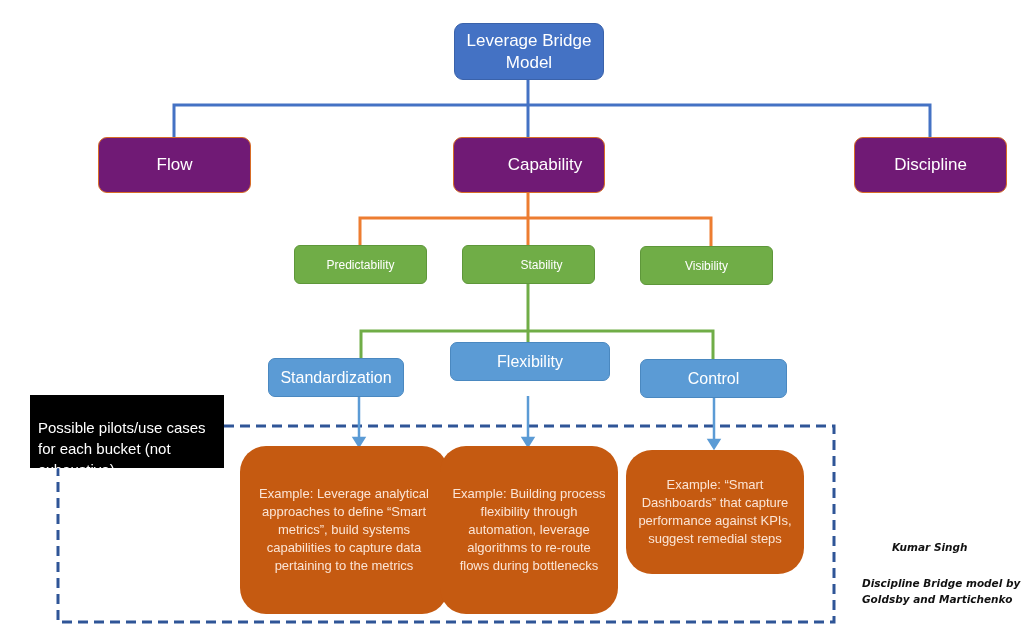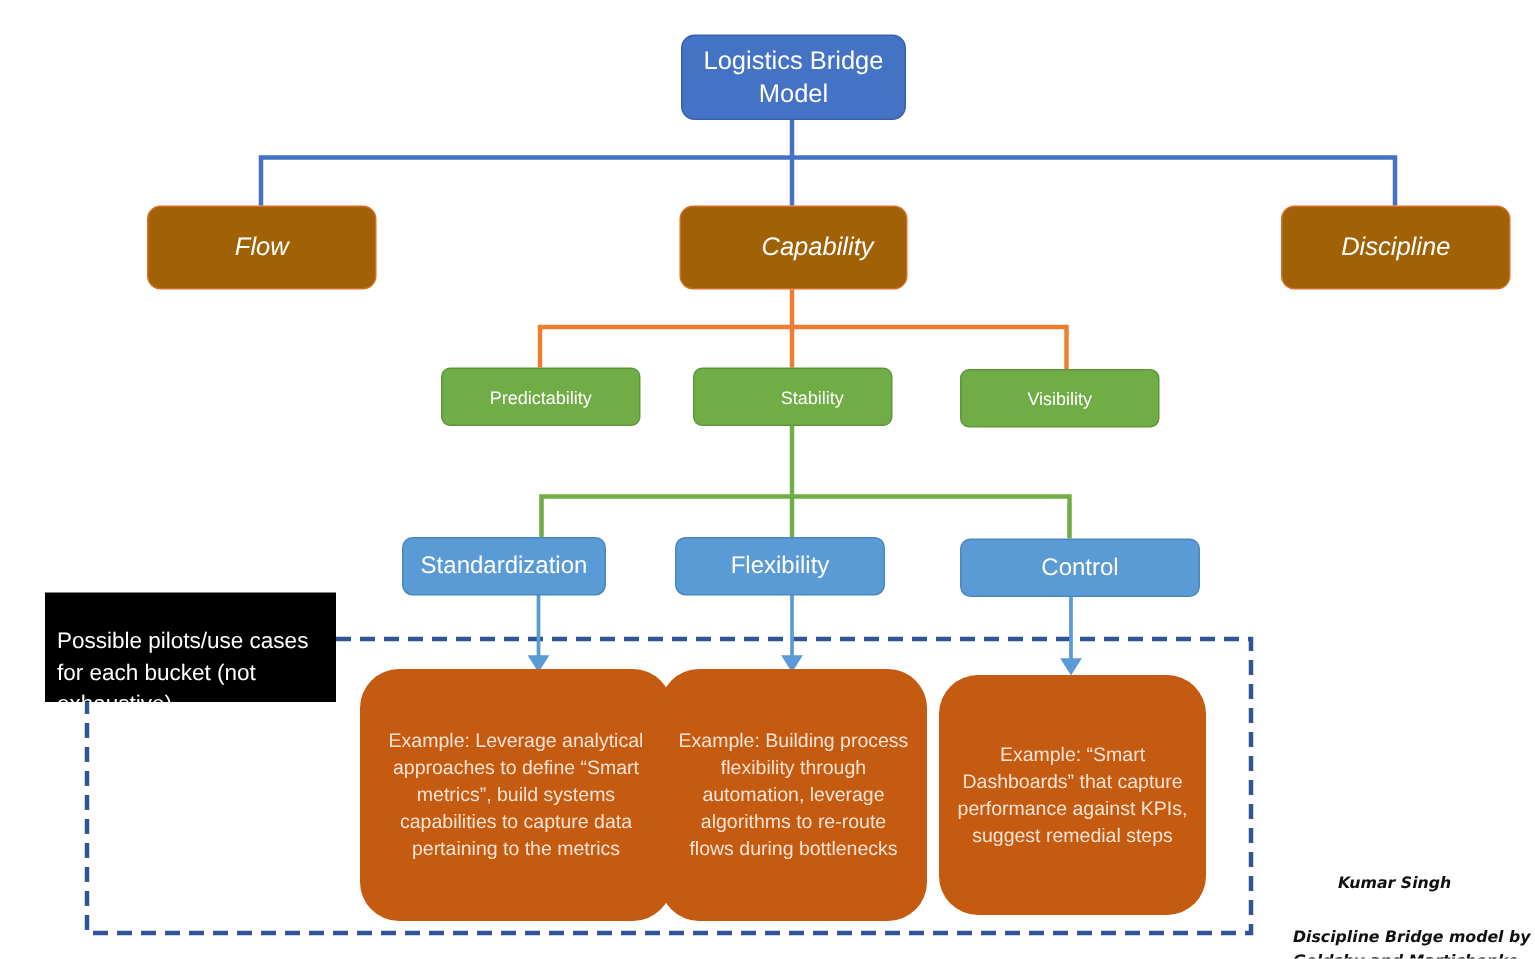--- a/index.html
+++ b/index.html
@@ -3,30 +3,30 @@
 <meta charset="utf-8">
 <style>
   html, body { margin: 0; padding: 0; background: #ffffff; }
   body { width: 1023px; height: 639px; position: relative; overflow: hidden;
          font-family: "Liberation Sans", "DejaVu Sans", sans-serif; }
   #connectors { position: absolute; left: 0; top: 0; width: 1023px; height: 639px; }
   .node { position: absolute; box-sizing: border-box; display: flex; align-items: center;
           justify-content: center; text-align: center; color: #ffffff; }
   .root { background: #4472c4; border: 1px solid #3a62aa; border-radius: 9px;
           font-size: 17px; line-height: 22px; }
-  .l1 { background: #a16207; border: 1px solid #d86d26; border-radius: 9px; font-size: 17px; font-style: italic; }
+  .l1 { background: #701a75; border: 1px solid #d86d26; border-radius: 9px; font-size: 17px; }
   .l2 { background: #70ad47; border: 1px solid #5e973a; border-radius: 6px; font-size: 12px; }
   .l3 { background: #5b9bd5; border: 1px solid #4a88c0; border-radius: 7px; font-size: 16px; }
   .ex { background: #c55a11; border-radius: 26px; font-size: 13px; line-height: 18px;
         padding: 0 12px; color: #fbe4d5; }
   .callout { position: absolute; left: 30px; top: 395px; width: 194px; height: 73px;
              background: #000000; color: #ffffff; font-size: 15px; line-height: 21px;
              padding: 22px 8px; box-sizing: border-box; }
   .credit { position: absolute; font-style: italic; font-weight: bold; font-size: 10.5px;
-            color: #111111; font-family: "DejaVu Sans", sans-serif; margin-top: 42px; }
+            color: #111111; font-family: "DejaVu Sans", sans-serif; }
 </style>
 </head>
 <body>
 
 <svg id="connectors" viewBox="0 0 1023 639">
 
   <g fill="none" stroke="#4472c4" stroke-width="3">
     <path d="M528,80 L528,105"></path>
     <path d="M174,137 L174,105 L930,105 L930,137"></path>
     <path d="M528,105 L528,137"></path>
@@ -48,21 +48,21 @@
     <line x1="359" y1="396" x2="359" y2="439"></line>
     <polygon points="354,438 364,438 359,446"></polygon>
     <line x1="528" y1="396" x2="528" y2="439"></line>
     <polygon points="523,438 533,438 528,446"></polygon>
     <line x1="714" y1="397" x2="714" y2="441"></line>
     <polygon points="709,440 719,440 714,448"></polygon>
   </g>
 </svg>
 
 <div class="node root" style="left:454px; top:23px; width:150px; height:57px;">
-  <span>Logistics Bridge Model</span>
+  <span>Leverage Bridge Model</span>
 </div>
 
 <div class="node l1" style="left:98px; top:137px; width:153px; height:56px;">
   <span>Flow</span>
 </div>
 <div class="node l1" style="left:453px; top:137px; width:152px; height:56px;padding-left:32px;">
   <span>Capability</span>
 </div>
 <div class="node l1" style="left:854px; top:137px; width:153px; height:56px;">
   <span>Discipline</span>
@@ -74,34 +74,34 @@
 <div class="node l2" style="left:462px; top:245px; width:133px; height:39px;padding-left:26px;">
   <span>Stability</span>
 </div>
 <div class="node l2" style="left:640px; top:246px; width:133px; height:39px;">
   <span>Visibility</span>
 </div>
 
 <div class="node l3" style="left:268px; top:358px; width:136px; height:39px;align-items:center;">
   <span>Standardization</span>
 </div>
-<div class="node l3" style="left:450px; top:358px; width:140px; height:39px;">
+<div class="node l3" style="left:450px; top:342px; width:160px; height:39px;">
   <span>Flexibility</span>
 </div>
-<div class="node l3" style="left:640px; top:359px; width:160px; height:39px;">
+<div class="node l3" style="left:640px; top:359px; width:147px; height:39px;">
   <span>Control</span>
 </div>
 
 <div class="node ex" style="left:240px; top:446px; width:208px; height:168px;">
   <span>Example: Leverage analytical approaches to define “Smart metrics”, build systems capabilities to capture data pertaining to the metrics</span>
 </div>
 <div class="node ex" style="left:440px; top:446px; width:178px; height:168px;">
   <span>Example: Building process flexibility through automation, leverage algorithms to re-route flows during bottlenecks</span>
 </div>
-<div class="node ex" style="left:626px; top:450px; width:178px; height:160px;">
+<div class="node ex" style="left:626px; top:450px; width:178px; height:124px;">
   <span>Example: “Smart Dashboards” that capture performance against KPIs, suggest remedial steps</span>
 </div>
 
 <div class="callout">
   <span>Possible pilots/use cases for each bucket (not exhaustive)</span>
 </div>
 
 <div class="credit" style="left:892px; top:541px;">
   <span>Kumar Singh</span>
 </div>

